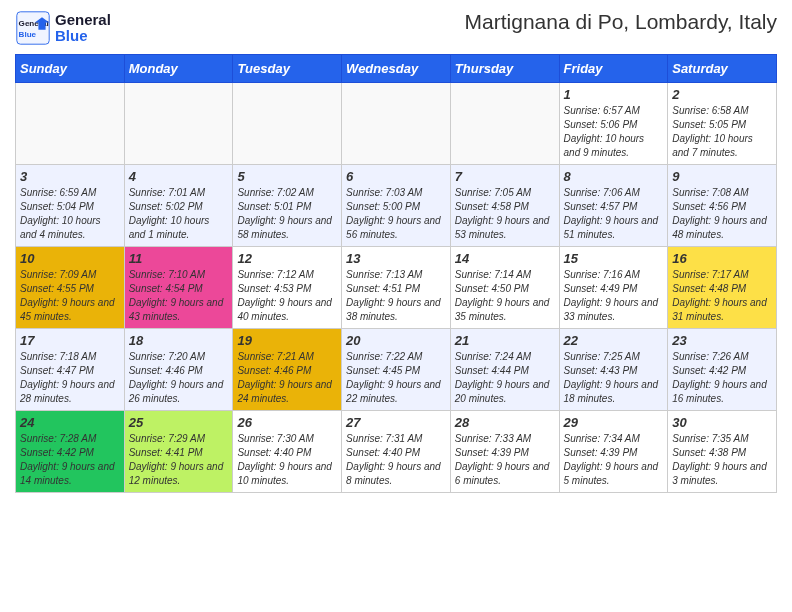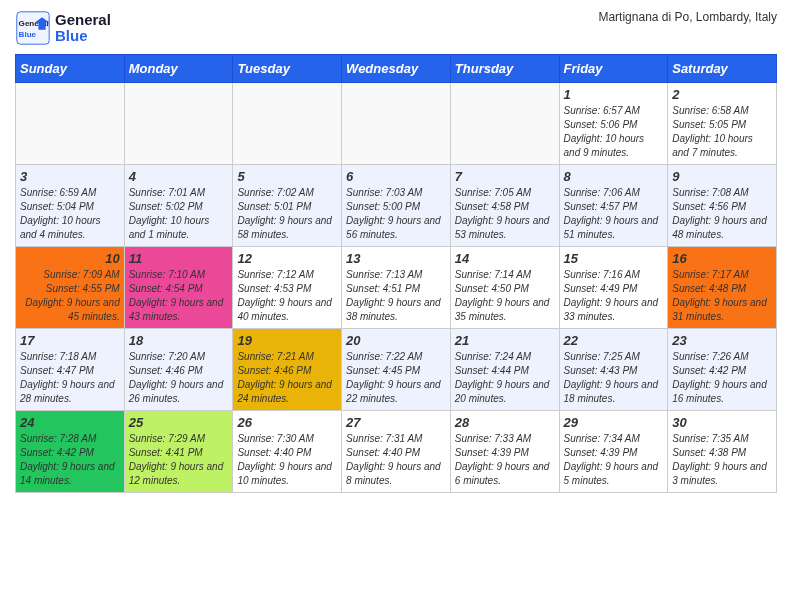--- a/index.html
+++ b/index.html
@@ -3,21 +3,21 @@
   <meta charset="utf-8">
   <style>
     * { box-sizing: border-box; margin: 0; padding: 0; }
     body { font-family: Arial, sans-serif; background: #fff; width: 792px; min-height: 612px; }
     .container { padding: 10px 15px; }
     .header { display: flex; justify-content: space-between; align-items: flex-start; margin-bottom: 8px; }
     .logo { display: flex; align-items: center; }
     .logo-icon { width: 36px; height: 36px; margin-right: 4px; }
     .title-section { text-align: right; }
     .month-title { font-size: 36px; font-weight: bold; color: #1a1a1a; }
-    .location { font-size: 12px; color: #333; }
+    .location { font-size: 21px; color: #333; }
     .calendar { width: 100%; border-collapse: collapse; font-style: italic; }
     .calendar th { background: #2563eb; color: white; padding: 6px 4px; font-size: 13px; text-align: left; border: 1px solid #1d4ed8; }
     .calendar td { border: 1px solid #ccc; vertical-align: top; padding: 4px; font-size: 10.5px; color: #333; min-height: 80px; width: 14.28%; }
     .day-num { font-size: 13px; font-weight: bold; color: #333; display: block; margin-bottom: 2px; }
     .day-info { font-size: 10px; color: #333; line-height: 1.4; }
     .empty { background: #f9f9f9; }
     tr:nth-child(even) td { background: #f0f4ff; }
     tr:nth-child(odd) td { background: #fff; }
     .calendar thead tr th { background: #2563eb; }
   </style>
@@ -113,21 +113,21 @@
 Daylight: 9 hours and 51 minutes.</div>
           </td>
           <td style="background: rgb(238, 242, 255);">
             <span class="day-num">9</span>
             <div class="day-info" style="white-space: pre-line;">Sunrise: 7:08 AM
 Sunset: 4:56 PM
 Daylight: 9 hours and 48 minutes.</div>
           </td>
         </tr>
         <tr>
-          <td style="background: #f97316; text-align: right;">
+          <td style="background: #eab308;">
             <span class="day-num">10</span>
             <div class="day-info" style="white-space: pre-line;">Sunrise: 7:09 AM
 Sunset: 4:55 PM
 Daylight: 9 hours and 45 minutes.</div>
           </td>
           <td style="background: #ec4899;">
             <span class="day-num">11</span>
             <div class="day-info" style="white-space: pre-line;">Sunrise: 7:10 AM
 Sunset: 4:54 PM
 Daylight: 9 hours and 43 minutes.</div>
@@ -149,21 +149,21 @@
             <div class="day-info" style="white-space: pre-line;">Sunrise: 7:14 AM
 Sunset: 4:50 PM
 Daylight: 9 hours and 35 minutes.</div>
           </td>
           <td style="background: rgb(255, 255, 255);">
             <span class="day-num">15</span>
             <div class="day-info" style="white-space: pre-line;">Sunrise: 7:16 AM
 Sunset: 4:49 PM
 Daylight: 9 hours and 33 minutes.</div>
           </td>
-          <td style="background: #f97316;">
+          <td style="background: #fde047;">
             <span class="day-num">16</span>
             <div class="day-info" style="white-space: pre-line;">Sunrise: 7:17 AM
 Sunset: 4:48 PM
 Daylight: 9 hours and 31 minutes.</div>
           </td>
         </tr>
         <tr>
           <td style="background: rgb(238, 242, 255);">
             <span class="day-num">17</span>
             <div class="day-info" style="white-space: pre-line;">Sunrise: 7:18 AM

